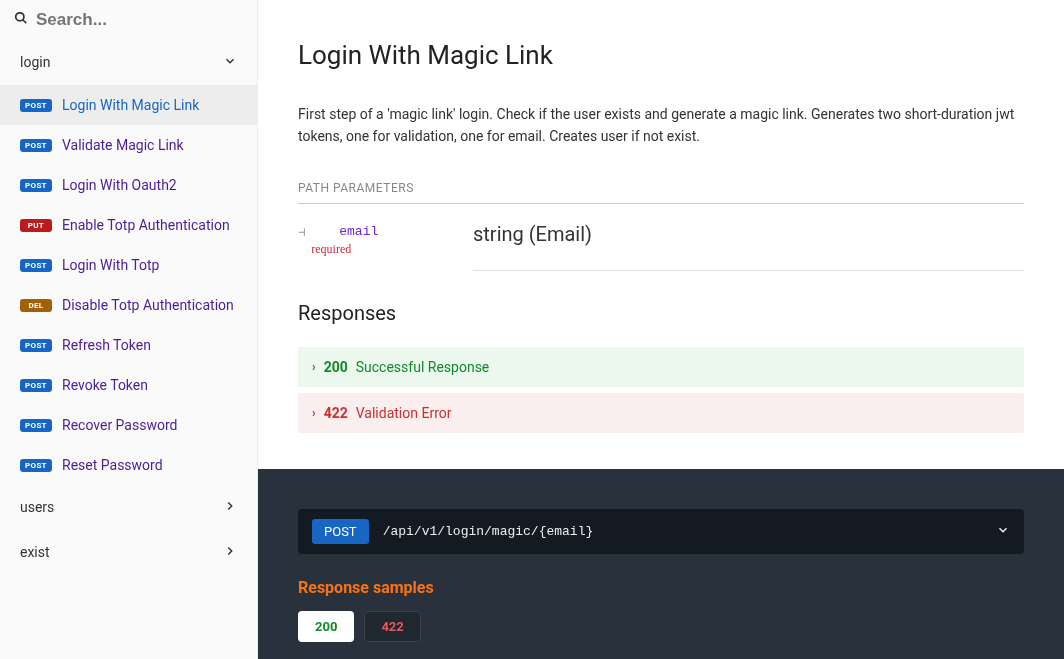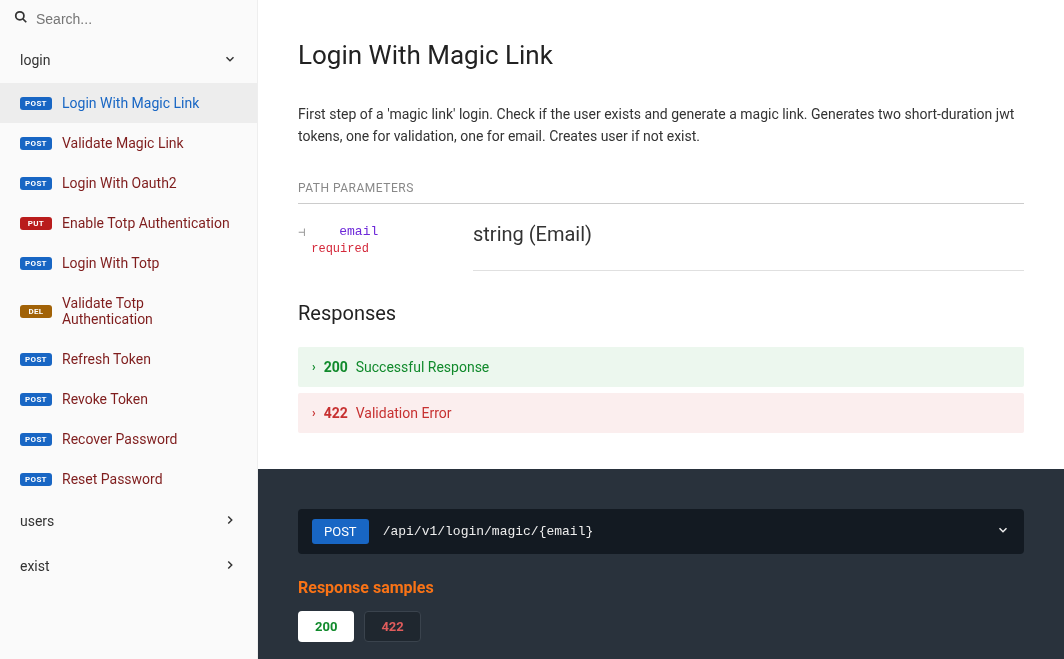--- a/index.html
+++ b/index.html
@@ -1,41 +1,41 @@
 <!DOCTYPE html>
 <html><head>
 <meta charset="utf-8">
 <style>
 * { box-sizing: border-box; margin: 0; padding: 0; }
 body { font-family: -apple-system, BlinkMacSystemFont, "Segoe UI", Roboto, sans-serif; font-size: 14px; color: #333; background: #fff; }
 .layout { display: flex; min-height: 659px; }
 .sidebar { width: 258px; background: #fafafa; border-right: 1px solid #eee; flex-shrink: 0; }
 .search-wrap { display: flex; align-items: center; padding: 10px 14px; gap: 8px; }
 .search-icon { font-size: 15px; color: #333; }
-.search-input { border: none; background: transparent; outline: none; font-size: 14px; color: #0f766e; width: 100%; }
+.search-input { border: none; background: transparent; outline: none; font-size: 17px; color: #0f766e; width: 100%; font-weight: bold; }
 .group-header { display: flex; justify-content: space-between; padding: 14px 20px; font-size: 14px; color: #333; cursor: pointer; }
 .group-header .chev { font-size: 12px; color: #333; }
 .nav-item { display: flex; align-items: center; padding: 12px 20px; gap: 10px; cursor: pointer; }
 .nav-item.active { background: #ededed; }
 .method-badge { display: inline-block; font-size: 8px; font-weight: 700; color: #fff; padding: 2px 5px; border-radius: 3px; min-width: 32px; text-align: center; letter-spacing: 0.3px; }
 .method-post { background: #1866c4; }
 .method-put { background: #b91c1c; }
 .method-del { background: #a16207; }
-.nav-label { font-size: 14px; color: #7f1d1d; }
+.nav-label { font-size: 14px; color: #4c1d95; }
 .nav-item.active .nav-label { color: #1866c4; }
 .main { flex: 1; overflow: hidden; }
 .content { padding: 40px 40px 30px 40px; }
 .page-title { font-size: 26px; font-weight: 400; color: #222; margin-bottom: 34px; }
 .description { font-size: 14px; color: #333; line-height: 1.55; margin-bottom: 34px; }
 .section-label { font-size: 12px; letter-spacing: 0.5px; color: #888; text-transform: uppercase; border-bottom: 1px solid #ccc; padding-bottom: 8px; margin-bottom: 18px; margin-top: 12px; }
 .param-row { display: flex; align-items: flex-start; gap: 20px; margin-bottom: 24px; }
 .param-left { width: 155px; display: flex; gap: 6px; }
 .tree-mark { color: #999; font-family: monospace; font-size: 12px; line-height: 1.4; padding-top: 2px; }
 .param-name { font-family: "Courier New", monospace; font-size: 13px; color: #6d28d9; line-height: 1.4; margin-left: 28px; }
-.param-req { display: block; font-family: Liberation Mono, monospace; font-size: 12px; color: #d4283a; }
+.param-req { display: block; font-family: Liberation Serif, serif; font-size: 12px; color: #d4283a; }
 .param-type { font-size: 20px; color: #333; flex: 1; border-bottom: 1px solid #e0e0e0; padding-bottom: 24px; }
 .responses-title { font-size: 20px; font-weight: 400; color: #222; margin-top: 30px; margin-bottom: 22px; }
 .resp-row { display: flex; align-items: center; gap: 8px; padding: 12px 14px; margin-bottom: 6px; border-radius: 2px; cursor: pointer; }
 .resp-200 { background: #ecf7ee; }
 .resp-422 { background: #fbeeee; }
 .resp-row .chev-right { font-size: 12px; font-weight: bold; }
 .resp-200 .chev-right, .resp-200 .resp-code, .resp-200 .resp-text { color: #118a2c; }
 .resp-422 .chev-right, .resp-422 .resp-code, .resp-422 .resp-text { color: #c73131; }
 .resp-code { font-weight: 700; font-size: 14px; }
 .resp-text { font-size: 14px; }
@@ -86,21 +86,21 @@
         <div class="nav-item">
           <span class="method-badge method-put">PUT</span>
           <span class="nav-label">Enable Totp Authentication</span>
         </div>
         <div class="nav-item">
           <span class="method-badge method-post">POST</span>
           <span class="nav-label">Login With Totp</span>
         </div>
         <div class="nav-item">
           <span class="method-badge method-del">DEL</span>
-          <span class="nav-label">Validate Totp Authentication</span>
+          <span class="nav-label">Disable Totp Authentication</span>
         </div>
         <div class="nav-item">
           <span class="method-badge method-post">POST</span>
           <span class="nav-label">Refresh Token</span>
         </div>
         <div class="nav-item">
           <span class="method-badge method-post">POST</span>
           <span class="nav-label">Revoke Token</span>
         </div>
         <div class="nav-item">

